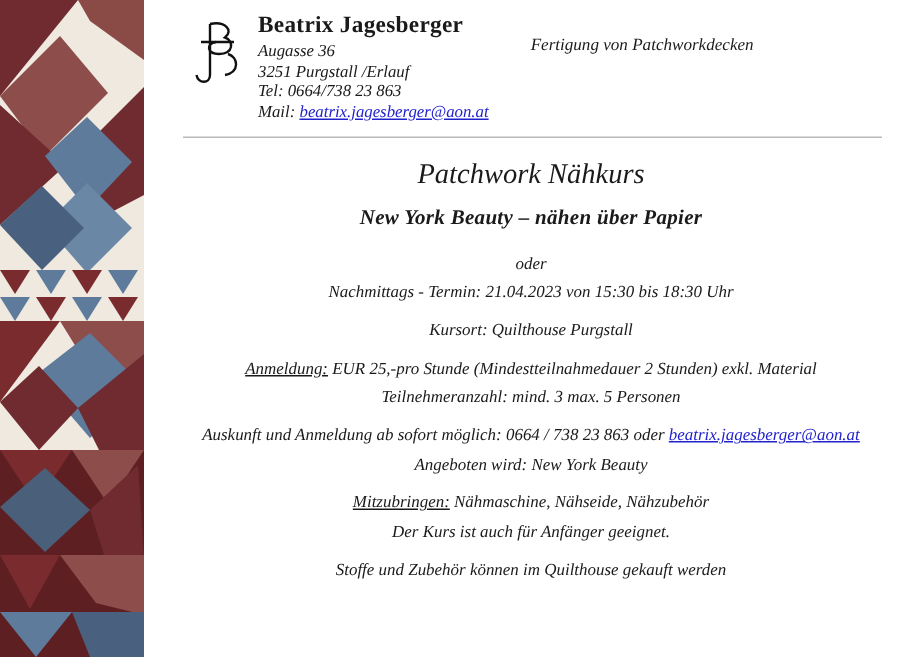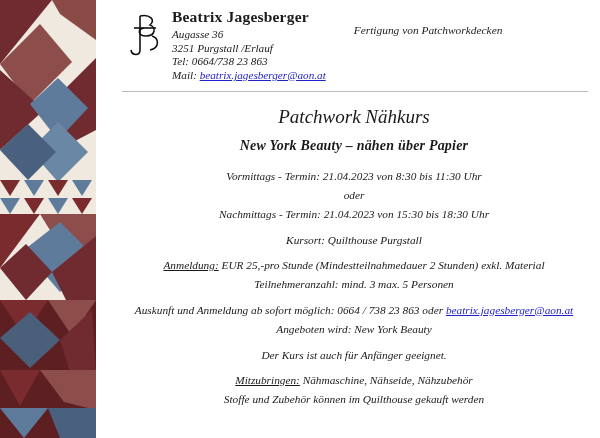--- a/index.html
+++ b/index.html
@@ -198,38 +198,37 @@
     </div>
   </div>
 
   <div class="rule"></div>
 
   <div class="body-wrap">
 
     <div class="kicker">Patchwork Nähkurs</div>
     <div class="title">New York Beauty – nähen über Papier</div>
 
-    <div class="para tight">Vormittags - Termin: 21.04.2023 von 8:30 bis 11:30 Uhr</div>
     <div class="para tight">oder</div>
     <div class="para">Nachmittags - Termin: 21.04.2023 von 15:30 bis 18:30 Uhr</div>
 
     <div class="para">Kursort: Quilthouse Purgstall</div>
 
     <div class="para tight">
       <span class="u">Anmeldung:</span><span> EUR 25,-pro Stunde (Mindestteilnahmedauer 2 Stunden) exkl. Material</span>
     </div>
     <div class="para">Teilnehmeranzahl: mind. 3 max. 5 Personen</div>
 
     <div class="para tight">
       <span>Auskunft und Anmeldung ab sofort möglich: 0664 / 738 23 863 oder </span><span class="mailto">beatrix.jagesberger@aon.at</span>
     </div>
 
     <div class="para">Angeboten wird: New York Beauty</div>
 
-    <div class="para">Der Kurs ist auch für Anfänger geeignet.</div>
-
     <div class="para tight">
       <span class="u">Mitzubringen:</span><span>   Nähmaschine, Nähseide, Nähzubehör</span>
     </div>
+
+    <div class="para">Der Kurs ist auch für Anfänger geeignet.</div>
     <div class="para">Stoffe und Zubehör können im Quilthouse gekauft werden</div>
 
   </div>
 </div>
 
 </body></html>

